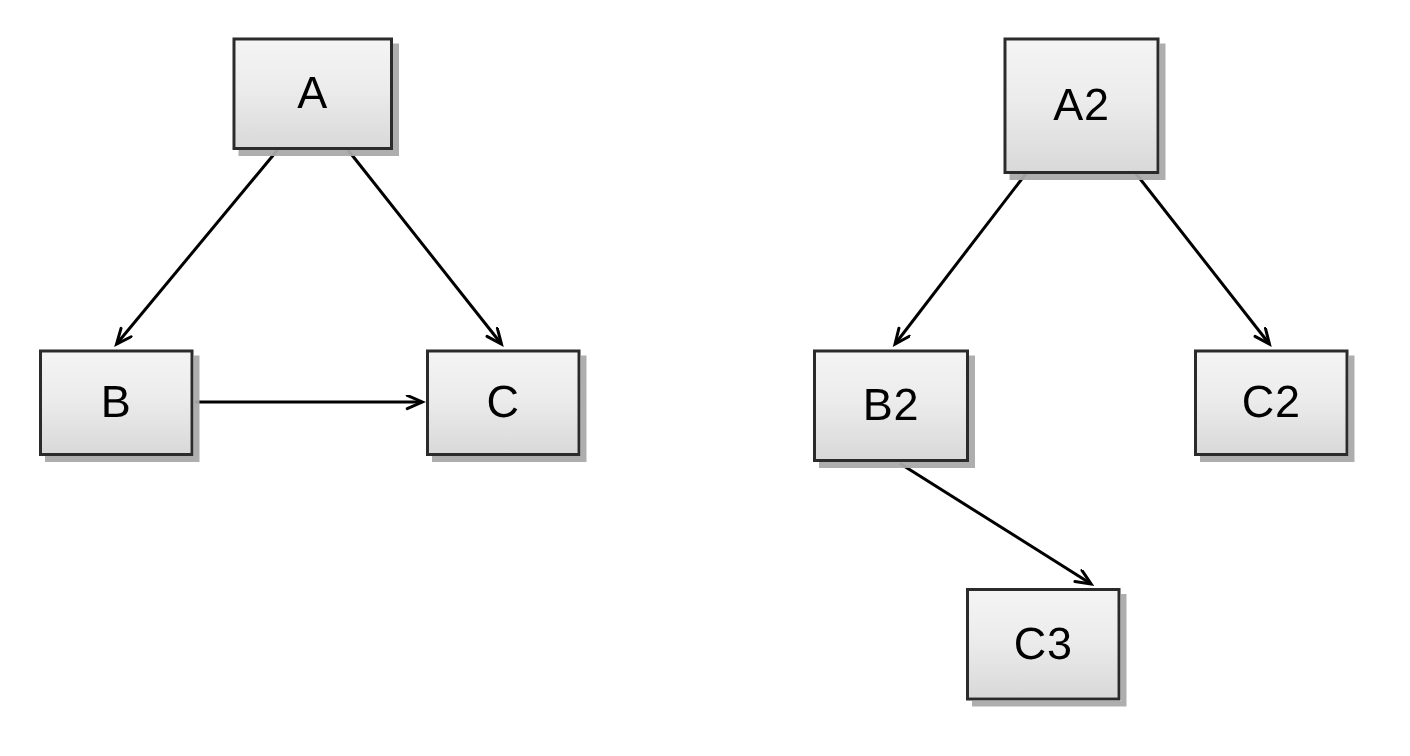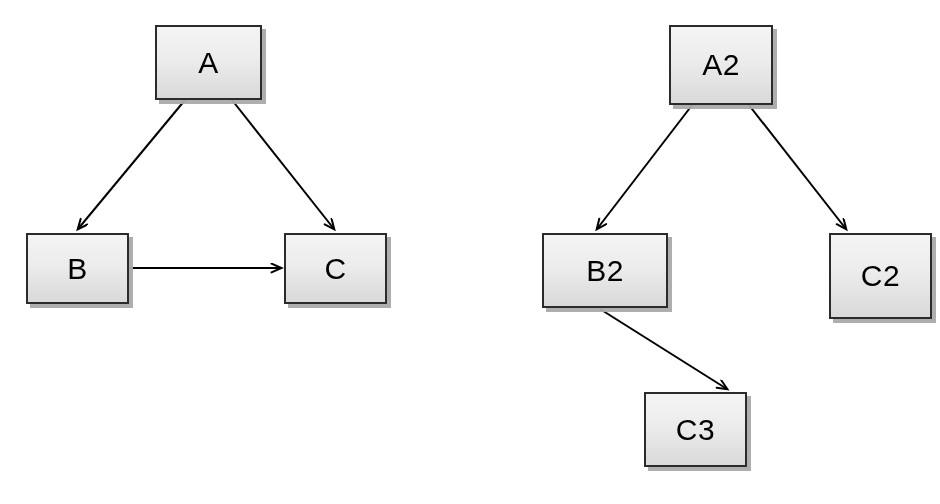--- a/index.html
+++ b/index.html
@@ -72,27 +72,27 @@
           <span class="node-label">A</span>
         </div>
         <div class="node" style="left: 26px; top: 233px; width: 103px; height: 71px;">
           <span class="node-label">B</span>
         </div>
         <div class="node" style="left: 284px; top: 233px; width: 103px; height: 71px;">
           <span class="node-label">C</span>
         </div>
       </div>
       <div>
-        <div class="node" style="left: 669px; top: 25px; width: 104px; height: 80px;">
+        <div class="node" style="left: 669px; top: 25px; width: 104px; height: 91px;">
           <span class="node-label">A2</span>
         </div>
-        <div class="node" style="left: 542px; top: 233px; width: 126px; height: 75px;">
+        <div class="node" style="left: 542px; top: 233px; width: 104px; height: 75px;">
           <span class="node-label">B2</span>
         </div>
-        <div class="node" style="left: 829px; top: 233px; width: 103px; height: 86px;">
+        <div class="node" style="left: 796px; top: 233px; width: 103px; height: 71px;">
           <span class="node-label">C2</span>
         </div>
         <div class="node" style="left: 644px; top: 392px; width: 103px; height: 75px;">
           <span class="node-label">C3</span>
         </div>
       </div>
     </div>
 
 </div>
 

